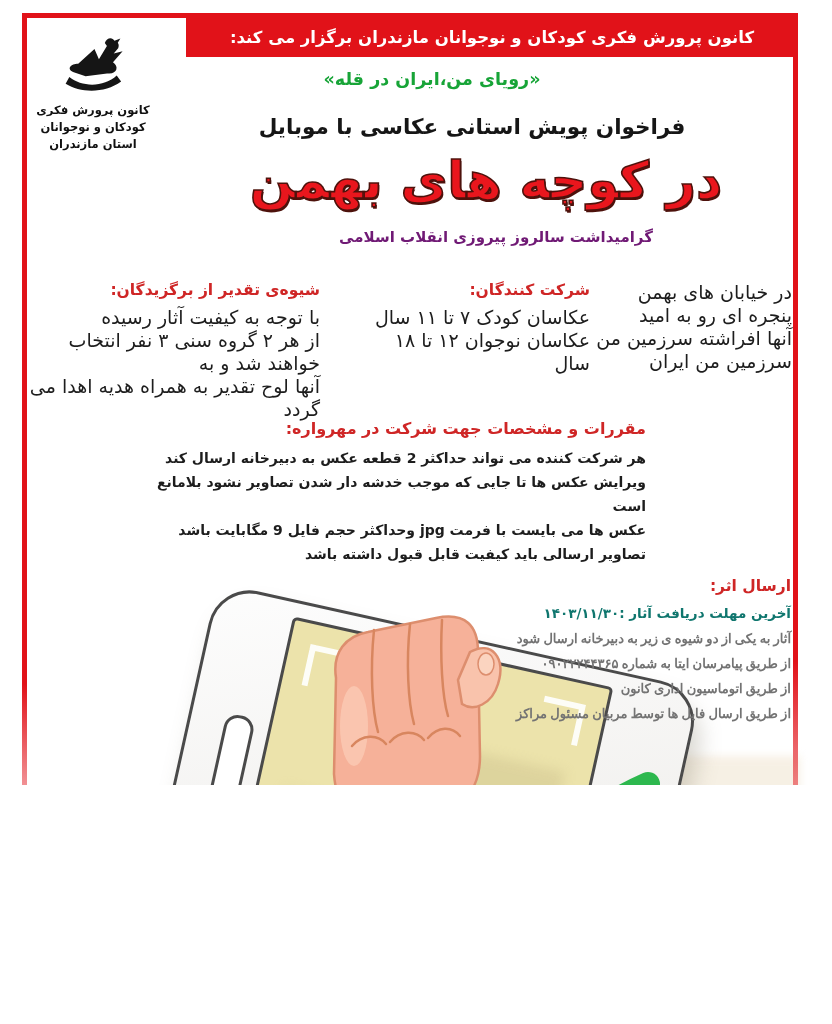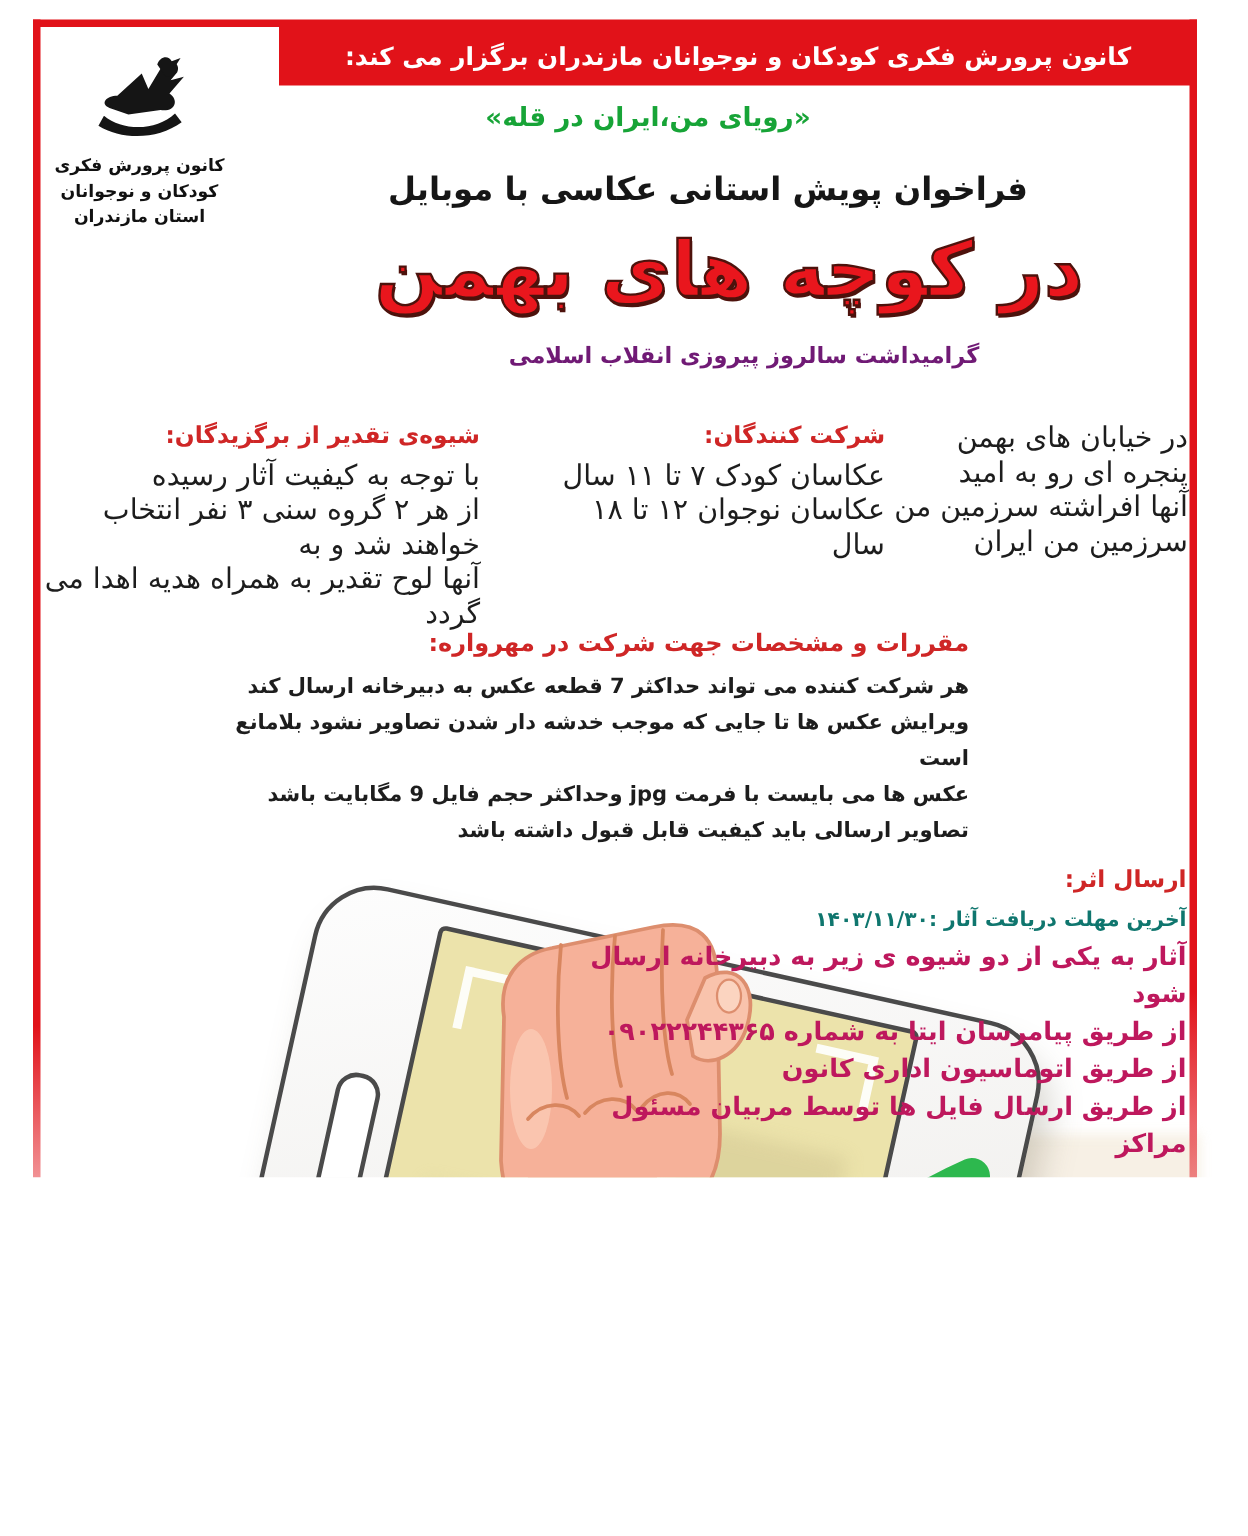--- a/index.html
+++ b/index.html
@@ -37,21 +37,21 @@
 
   
   .rules{right:186px;top:419px;width:520px;z-index:5;text-align:right;}
   .rules .hd{color:#cf2626;font-weight:bold;font-size:16px;margin-bottom:8px;}
   .rules .ln{color:#1d1d1d;font-weight:bold;font-size:14px;line-height:24px;}
 
   
   .submission{right:41px;top:577px;width:420px;z-index:5;text-align:right;}
   .submission .hd{color:#cf2626;font-weight:bold;font-size:15.5px;margin-bottom:6px;}
   .submission .deadline{color:#0f766e;font-weight:bold;font-size:13.5px;line-height:25px;}
-  .submission .ln{color:#be185d;font-weight:bold;font-size:17px;line-height:25px;}
+  .submission .ln{color:#737373;font-weight:bold;font-size:13px;line-height:25px;font-family:Liberation Serif, serif;}
 
   
   .wc{z-index:1;pointer-events:none;}
   .wc-wash{left:0;top:830px;width:832px;height:194px;background:linear-gradient(180deg,rgba(246,238,226,0) 0%,rgba(243,229,210,.8) 45%,rgba(238,222,199,.95) 100%);}
   .wc-wall{left:0;top:845px;width:235px;height:179px;background:#f7ecdb;opacity:.85;filter:blur(3px);}
   .wc-door1{left:138px;top:876px;width:48px;height:96px;background:#2e8c82;opacity:.55;border-radius:5px;filter:blur(2px);}
   .wc-door2{left:296px;top:888px;width:34px;height:72px;background:#3a9488;opacity:.4;border-radius:4px;filter:blur(2px);}
   .wc-foliage{left:205px;top:833px;width:115px;height:72px;background:radial-gradient(ellipse,rgba(108,150,148,.5),rgba(108,150,148,0) 70%);filter:blur(3px);border-radius:50%;}
   .wc-trunk{left:252px;top:876px;width:6px;height:122px;background:#8a6248;opacity:.5;transform:rotate(7deg);filter:blur(1px);}
   .wc-person{left:214px;top:918px;width:11px;height:28px;background:#7a4a3a;opacity:.6;border-radius:4px;filter:blur(1px);}
@@ -132,21 +132,21 @@
 
   <div class="abs col col-award">
     <div class="hd">شیوه‌ی تقدیر از برگزیدگان:</div>
     <div class="ln">با توجه به کیفیت آثار رسیده</div>
     <div class="ln">از هر ۲ گروه سنی ۳ نفر انتخاب خواهند شد و به</div>
     <div class="ln">آنها لوح تقدیر به همراه هدیه اهدا می گردد</div>
   </div>
 
   <div class="abs rules">
     <div class="hd">مقررات و مشخصات جهت شرکت در مهرواره:</div>
-    <div class="ln">هر شرکت کننده می تواند حداکثر 7 قطعه عکس به دبیرخانه ارسال کند</div>
+    <div class="ln">هر شرکت کننده می تواند حداکثر 2 قطعه عکس به دبیرخانه ارسال کند</div>
     <div class="ln">ویرایش عکس ها تا جایی که موجب خدشه دار شدن تصاویر نشود بلامانع است</div>
     <div class="ln">عکس ها می بایست با فرمت jpg وحداکثر حجم فایل 9 مگابایت باشد</div>
     <div class="ln">تصاویر ارسالی باید کیفیت قابل قبول داشته باشد</div>
   </div>
 
   <div class="abs submission">
     <div class="hd">ارسال اثر:</div>
     <div class="deadline">آخرین مهلت دریافت آثار  :۱۴۰۳/۱۱/۳۰</div>
     <div class="ln">آثار به یکی از دو شیوه ی زیر به دبیرخانه ارسال شود</div>
     <div class="ln">از طریق  پیامرسان ایتا به شماره ۰۹۰۲۲۲۴۴۳۶۵</div>

